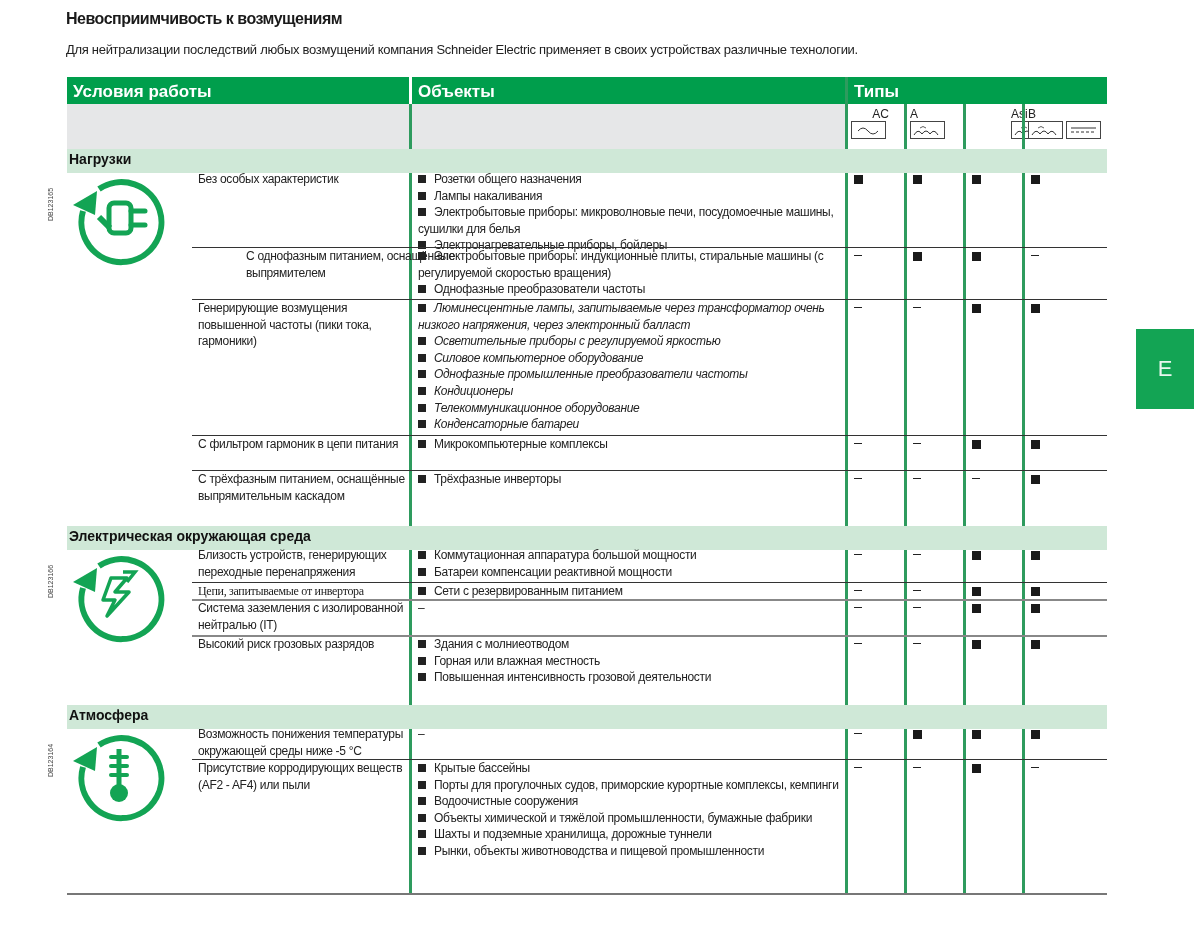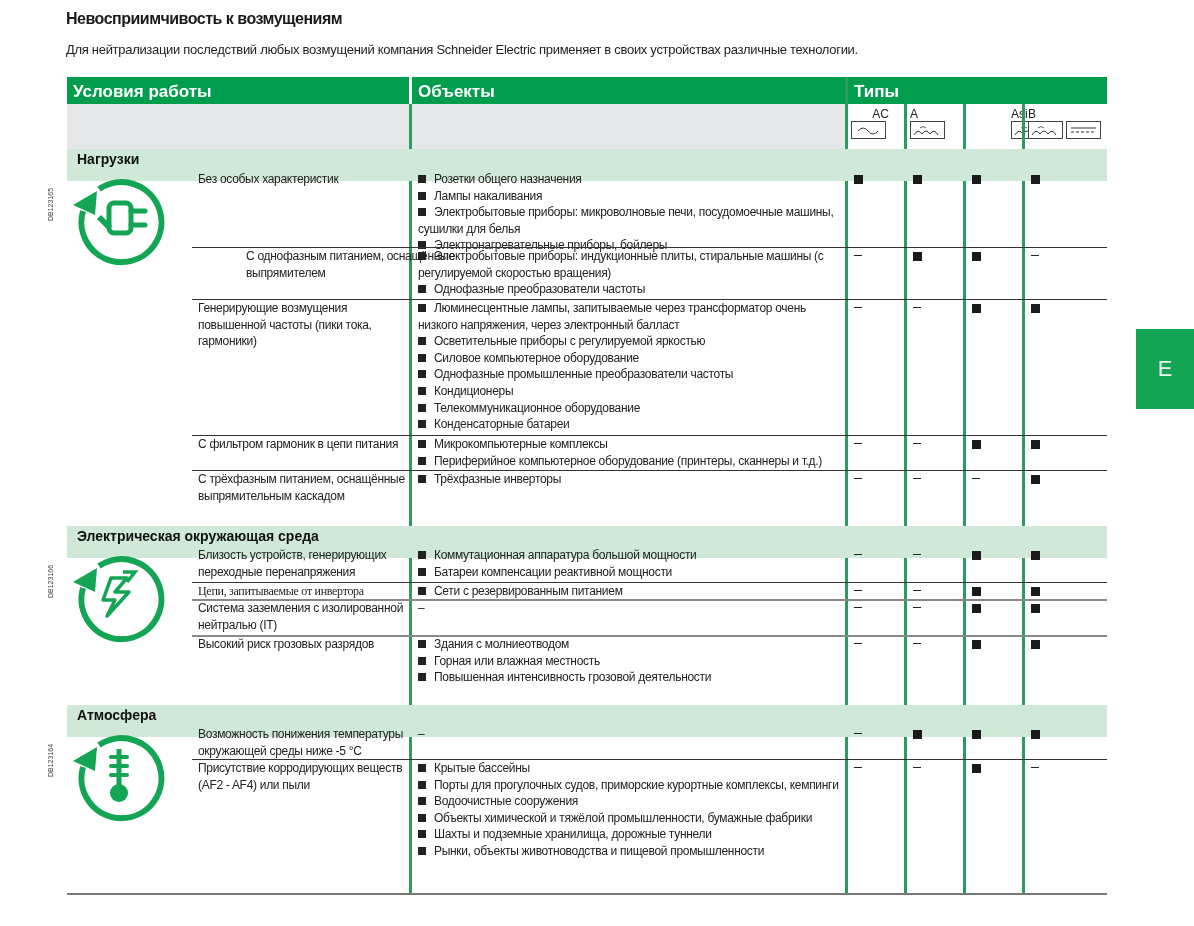--- a/index.html
+++ b/index.html
@@ -7,21 +7,21 @@
   .title{position:absolute;left:66px;top:10px;font-size:16px;font-weight:bold;letter-spacing:-0.5px;color:#1a1a1a;}
   .subtitle{position:absolute;left:66px;top:42px;font-size:13px;letter-spacing:-0.3px;color:#222;}
   .etab{position:absolute;left:1136px;top:329px;width:58px;height:80px;background:#13a454;color:#e8f6ee;font-size:22px;display:flex;align-items:center;justify-content:center;}
   .table{position:absolute;left:67px;top:77px;width:1040px;}
   .hdr{position:absolute;top:0;height:27px;background:#009e4c;color:#fff;font-weight:bold;font-size:17px;line-height:29px;padding-left:6px;box-sizing:border-box;}
   .sub{position:absolute;top:27px;height:45px;background:#e6e7e8;}
   .vline{position:absolute;width:3px;background:#2e9b5e;}
   .typecell{position:absolute;top:30px;font-size:12px;color:#222;}
   .typecell .lbl{display:block;height:14px;line-height:14px;}
   .wavebox{display:inline-block;width:33px;height:16px;border:1px solid #444;margin-right:3px;vertical-align:top;background:#fff;}
-  .section{position:absolute;left:0;width:1040px;height:32px;background:#cfe8d7;font-weight:bold;font-size:14px;line-height:21px;padding-left:10px;box-sizing:border-box;color:#111;}
+  .section{position:absolute;left:0;width:1040px;height:24px;background:#cfe8d7;font-weight:bold;font-size:14px;line-height:21px;padding-left:2px;box-sizing:border-box;color:#111;}
   .hline{position:absolute;left:125px;width:915px;height:1px;background:#333;}
   .hline.grey{background:#888;height:2px;}
   .cond{position:absolute;left:131px;width:215px;font-size:12px;line-height:16.5px;letter-spacing:-0.3px;color:#222;}
   .ex{position:absolute;left:351px;width:430px;font-size:12px;line-height:16.6px;letter-spacing:-0.3px;color:#222;}
   .ex .item{display:block;}
   .ex .bullet{display:inline-block;width:8px;height:8px;background:#222;margin-right:8px;vertical-align:0px;}
   .mark{position:absolute;font-size:12px;}
   .mark.sq{width:9px;height:9px;background:#1a1a1a;}
   .mark.dash{width:8px;height:1px;background:#222;}
   .code{position:absolute;font-size:7px;color:#444;transform:rotate(-90deg);transform-origin:left top;white-space:nowrap;}
@@ -102,38 +102,37 @@
     <div class="ex" style="top: 171px;">
       <span class="item"><span class="bullet"></span>Электробытовые приборы: индукционные плиты, стиральные машины (с регулируемой скоростью вращения)</span>
       <span class="item"><span class="bullet"></span>Однофазные преобразователи частоты</span>
     </div>
     <div class="mark dash" style="left: 787px; top: 178px;"></div>
     <div class="mark sq" style="left: 846px; top: 175px;"></div>
     <div class="mark sq" style="left: 905px; top: 175px;"></div>
     <div class="mark dash" style="left: 964px; top: 178px;"></div>
     <div class="hline" style="top: 222px;"></div>
     <div class="cond" style="top: 223px;">Генерирующие возмущения повышенной частоты (пики тока, гармоники)</div>
-    <div class="ex" style="top: 223px;">
+    <div class="ex" style="top: 223px; font-style: italic;">
       <span class="item"><span class="bullet"></span>Люминесцентные лампы, запитываемые через трансформатор очень низкого напряжения, через электронный балласт</span>
       <span class="item"><span class="bullet"></span>Осветительные приборы с регулируемой яркостью</span>
       <span class="item"><span class="bullet"></span>Силовое компьютерное оборудование</span>
       <span class="item"><span class="bullet"></span>Однофазные промышленные преобразователи частоты</span>
       <span class="item"><span class="bullet"></span>Кондиционеры</span>
       <span class="item"><span class="bullet"></span>Телекоммуникационное оборудование</span>
       <span class="item"><span class="bullet"></span>Конденсаторные батареи</span>
     </div>
     <div class="mark dash" style="left: 787px; top: 230px;"></div>
     <div class="mark dash" style="left: 846px; top: 230px;"></div>
     <div class="mark sq" style="left: 905px; top: 227px;"></div>
     <div class="mark sq" style="left: 964px; top: 227px;"></div>
     <div class="hline" style="top: 358px;"></div>
     <div class="cond" style="top: 359px;">С фильтром гармоник в цепи питания</div>
     <div class="ex" style="top: 359px;">
       <span class="item"><span class="bullet"></span>Микрокомпьютерные комплексы</span>
-      <span class="item"><span class="bullet"></span>Периферийное компьютерное оборудование (принтеры, сканнеры и т.д.)</span>
     </div>
     <div class="mark dash" style="left: 787px; top: 366px;"></div>
     <div class="mark dash" style="left: 846px; top: 366px;"></div>
     <div class="mark sq" style="left: 905px; top: 363px;"></div>
     <div class="mark sq" style="left: 964px; top: 363px;"></div>
     <div class="hline" style="top: 393px;"></div>
     <div class="cond" style="top: 394px;">С трёхфазным питанием, оснащённые выпрямительным каскадом</div>
     <div class="ex" style="top: 394px;">
       <span class="item"><span class="bullet"></span>Трёхфазные инверторы</span>
     </div>

